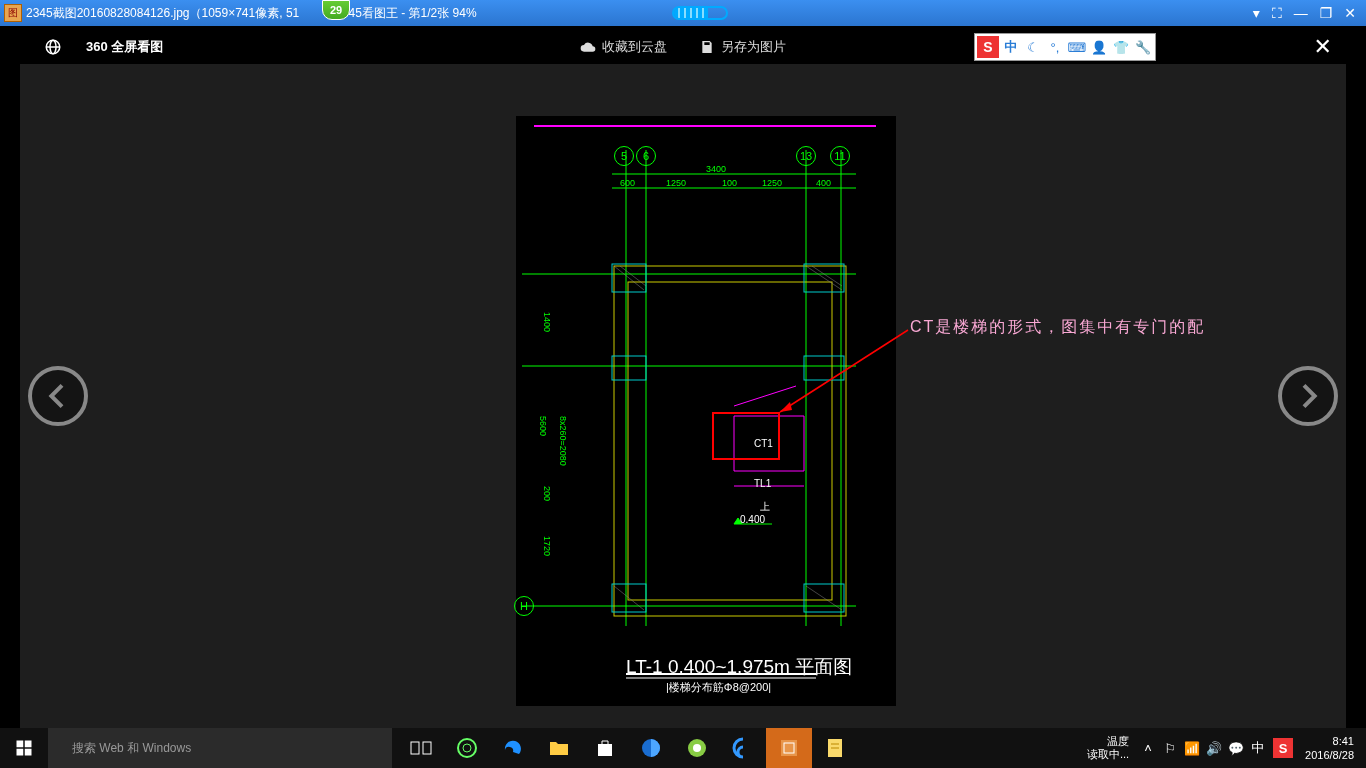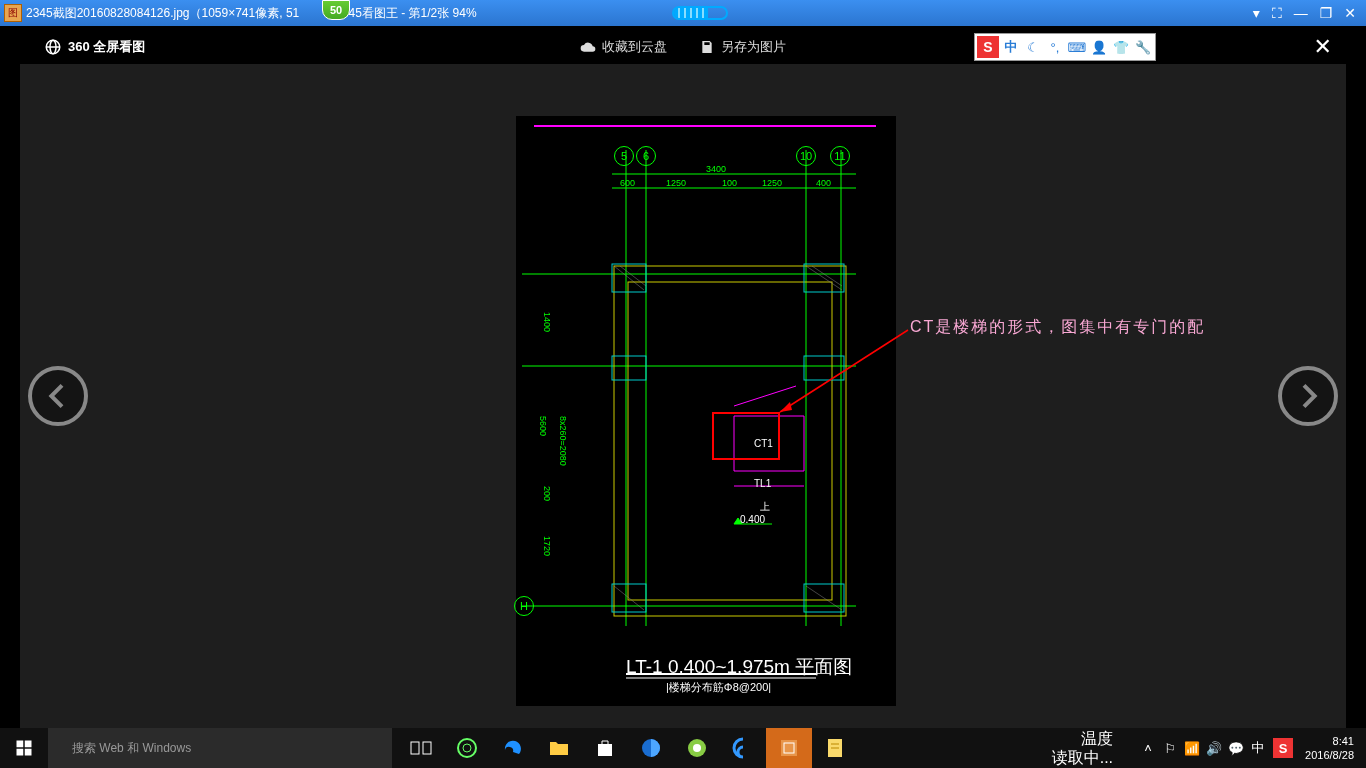--- a/index.html
+++ b/index.html
@@ -10,21 +10,21 @@
   .titlebar-icon{width:18px;height:18px;margin:0 4px;background:#e8a550;border:1px solid #b06000;display:flex;align-items:center;justify-content:center;font-size:10px;color:#8b0000}
   .titlebar-text{flex:0 0 auto;white-space:nowrap}
   .titlebar-fps{position:absolute;left:322px;top:0;width:28px;height:20px;background:linear-gradient(#6c3,#4a2);border-radius:0 0 10px 10px;display:flex;align-items:center;justify-content:center;font-size:11px;font-weight:bold;color:#fff;border:1px solid #fff}
   .titlebar-progress{position:absolute;left:672px;top:6px;width:56px;height:14px;border:2px solid #0af;border-radius:8px;overflow:hidden}
   .titlebar-progress-fill{height:100%;width:65%;background:repeating-linear-gradient(90deg,#0af 0 4px,#8df 4px 6px)}
   .win-controls{position:absolute;right:0;top:0;height:26px;display:flex;align-items:center;gap:12px;padding:0 10px}
   .win-btn{color:#fff;font-size:14px;cursor:pointer}
 
   
   .viewerbar{height:34px;background:#000;display:flex;align-items:center;color:#fff;font-size:13px;padding:0 24px;position:relative;margin:4px 20px 0 20px}
-  .vb-logo{display:flex;align-items:flex-end;gap:6px;font-weight:bold}
+  .vb-logo{display:flex;align-items:flex-end;gap:24px;font-weight:bold}
   .vb-logo svg{width:18px;height:18px}
   .vb-center{position:absolute;left:50%;transform:translateX(-50%);display:flex;gap:32px}
   .vb-btn{display:flex;align-items:center;gap:6px;cursor:pointer;color:#ddd}
   .vb-btn svg{width:16px;height:16px;fill:#ddd}
   .ime-bar{position:absolute;right:190px;top:3px;height:28px;background:#fff;border:1px solid #999;display:flex;align-items:center;padding:0 2px;gap:2px}
   .ime-logo{width:22px;height:22px;background:#e33;color:#fff;font-weight:bold;display:flex;align-items:center;justify-content:center;font-size:14px}
   .ime-ico{width:20px;height:20px;color:#2a7dd6;display:flex;align-items:center;justify-content:center;font-size:13px}
   .vb-close{position:absolute;right:14px;color:#fff;font-size:22px;cursor:pointer}
 
   
@@ -48,33 +48,33 @@
 
   
   .taskbar{position:absolute;left:0;right:0;bottom:0;height:40px;background:#111;display:flex;align-items:center;color:#fff;font-size:12px}
   .start-btn{width:48px;height:40px;display:flex;align-items:center;justify-content:center;cursor:pointer}
   .start-btn svg{width:18px;height:18px;fill:#fff}
   .search-box{height:40px;width:344px;background:#2b2b2b;display:flex;align-items:center;padding:0 24px;color:#999;cursor:text}
   .task-icons{display:flex;margin-left:6px}
   .task-icon{width:46px;height:40px;display:flex;align-items:center;justify-content:center;cursor:pointer}
   .task-icon svg{width:24px;height:24px}
   .tray{margin-left:auto;display:flex;align-items:center;height:40px;padding-right:4px}
-  .tray-text{font-size:16px;line-height:1.2;text-align:right;margin-right:24px;color:#fff}
+  .tray-text{font-size:11px;line-height:1.2;text-align:right;margin-right:8px;color:#fff}
   .tray-ico{width:22px;height:40px;display:flex;align-items:center;justify-content:center;color:#fff;font-size:13px}
   .tray-clock{font-size:11px;text-align:right;padding:0 8px;line-height:1.3}
 </style>
 </head>
 <body>
 
 <div class="titlebar">
   <div class="titlebar-icon">图</div>
   <span class="titlebar-text">2345截图20160828084126.jpg</span>
   <span class="titlebar-text">（1059×741像素, 51</span>
   <div class="titlebar-fps">
-      <span>50</span>
+      <span>29</span>
     </div>
   <span class="titlebar-text" style="margin-left:36px">2345看图王 - 第1/2张 94%</span>
   <div class="titlebar-progress">
       <div class="titlebar-progress-fill"></div>
     </div>
   <div class="win-controls">
     <span class="win-btn">▾</span>
     <span class="win-btn">⛶</span>
     <span class="win-btn">—</span>
     <span class="win-btn">❐</span>
@@ -175,21 +175,21 @@
       </g>
 
       <path d="M218 408 l8 0 l-4 -6 z M226 408 h30" stroke="#0f0" fill="#0f0"></path>
 
       <line x1="110" y1="558" x2="300" y2="558" stroke="#fff" stroke-width="2"></line>
       <line x1="110" y1="562" x2="300" y2="562" stroke="#fff"></line>
     </svg>
 
     <div class="grid-circle" style="left:98px;top:30px">5</div>
     <div class="grid-circle" style="left:120px;top:30px">6</div>
-    <div class="grid-circle" style="left:280px;top:30px">10</div>
+    <div class="grid-circle" style="left:280px;top:30px">13</div>
     <div class="grid-circle" style="left:314px;top:30px">11</div>
     <div class="grid-circle" style="left:-2px;top:480px">H</div>
 
     <div class="dim-text" style="left:190px;top:48px">3400</div>
     <div class="dim-text" style="left:104px;top:62px">600</div>
     <div class="dim-text" style="left:150px;top:62px">1250</div>
     <div class="dim-text" style="left:206px;top:62px">100</div>
     <div class="dim-text" style="left:246px;top:62px">1250</div>
     <div class="dim-text" style="left:300px;top:62px">400</div>
 

